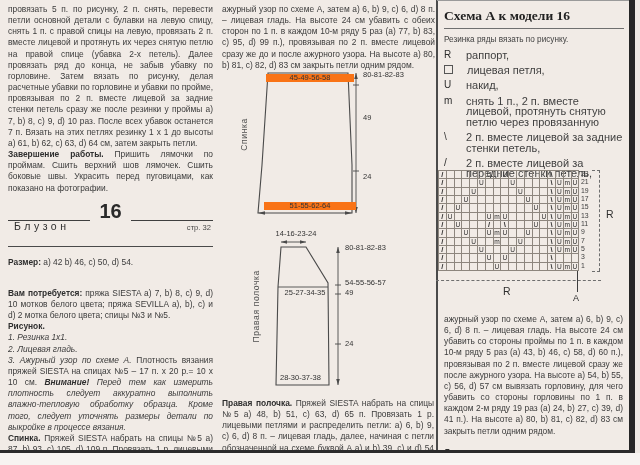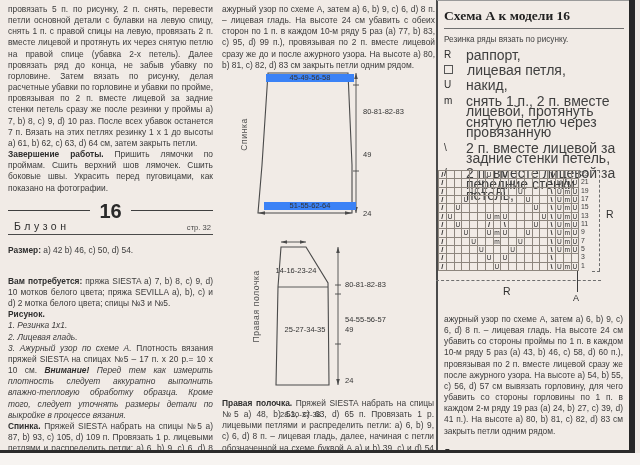--- a/index.html
+++ b/index.html
@@ -6,57 +6,57 @@
   .page{position:relative;width:640px;height:465px;background:#f1ebe6;
         font-family:"Liberation Sans",sans-serif;color:#3b3b3b;overflow:hidden;}
   .t{font-size:8.4px;line-height:11.15px;text-align:justify;}
   .t b{color:#2e2e2e;}
   .ital{font-style:italic;}
   p{margin:0;}
 
   
   .col-left{position:absolute;left:8px;top:4px;width:205px;height:457px;overflow:hidden;}
   .model-block{margin-top:7px;}
-  .model-line1{display:flex;align-items:center;}
+  .model-line1{display:flex;align-items:flex-end;}
   .model-rule{flex:1;border-top:1.6px solid #3f3f3f;}
   .model-num{font-size:20px;font-weight:bold;padding:0 9px;color:#2a2a2a;line-height:20px;}
   .model-line2{display:flex;justify-content:space-between;align-items:flex-end;
-               border-bottom:1.2px solid #4a4a4a;padding:1px 2px 2px 6px;margin-top:-2px;}
+               border-bottom:1.2px solid #4a4a4a;padding:1px 2px 14px 6px;margin-top:-2px;}
   .model-name{font-size:10.5px;letter-spacing:3.5px;color:#2e2e2e;}
   .model-page{font-size:7.6px;color:#4a4a4a;text-align:right;}
 
   
   .mid-top{position:absolute;left:222px;top:4px;width:213px;}
   .mid-bottom{position:absolute;left:222px;top:398px;width:212px;}
   .diagram{position:absolute;}
   .diagram svg{position:absolute;left:0;top:0;}
   .dlabel{position:absolute;font-size:7.5px;color:#333;white-space:nowrap;
-          background:#3b82f6;padding:0 2px;line-height:8px;}
-  .dlabel.nobg{background:transparent;margin-top:37px;}
+          background:#f97316;padding:0 2px;line-height:8px;}
+  .dlabel.nobg{background:transparent;}
   .vlabel{position:absolute;writing-mode:vertical-rl;transform:rotate(180deg);
           font-size:8.6px;color:#4f4f4f;letter-spacing:.6px;white-space:nowrap;}
 
   
   .divider{position:absolute;left:436px;top:0;width:1.5px;height:450px;background:#4a4a4a;}
   .edge-right{position:absolute;left:629px;top:0;width:6px;height:452px;background:#262626;}
   .edge-right-out{position:absolute;left:635px;top:0;width:5px;height:465px;background:#efe9e4;}
   .edge-bottom{position:absolute;left:0;top:450px;width:635px;height:3px;background:#2b2b2b;}
   .edge-bottom-out{position:absolute;left:0;top:453px;width:640px;height:12px;background:#f7f4f1;}
   .edge-top{position:absolute;left:437px;top:0;width:192px;height:1px;background:#9a9a9a;}
 
   
   .col-right{position:absolute;left:444px;top:6px;width:180px;}
   .schema-title{font-family:"Liberation Serif",serif;font-weight:bold;font-size:13.5px;
                 color:#222;margin:2px 0 4px 0;}
   .schema-rule{border-top:1px solid #6f6f6f;margin-bottom:6px;}
   .schema-note{font-size:8.2px;color:#3f3f3f;margin-bottom:6px;}
   .lrow{display:flex;margin-bottom:4.6px;align-items:flex-start;}
   .lsym{width:22px;flex:none;font-size:10px;line-height:10px;color:#2d2d2d;}
   .lsym.lbox{width:7px;height:7px;border:1px solid #555;margin-right:14px;flex:none;}
-  .ltxt{font-size:14px;line-height:10.6px;color:#3f3f3f;}
+  .ltxt{font-size:11px;line-height:10.6px;color:#3f3f3f;}
 
   
   .chart-grid{position:absolute;left:438px;top:170px;display:grid;
               grid-template-columns:repeat(18,7.8px);grid-auto-rows:8.35px;
               border-top:1px solid #8d867e;border-left:1px solid #8d867e;}
   .cell{border-right:1px solid #8d867e;border-bottom:1px solid #8d867e;
         font-size:6.6px;line-height:7.6px;text-align:center;color:#2c2c2c;overflow:hidden;}
   .cell.s-f,.cell.s-b{font-weight:bold;font-size:7.6px;}
   .chart-nums{position:absolute;left:581px;top:170px;width:14px;}
   .rnum{height:8.35px;font-size:6.9px;line-height:8.35px;color:#3d3d3d;}

